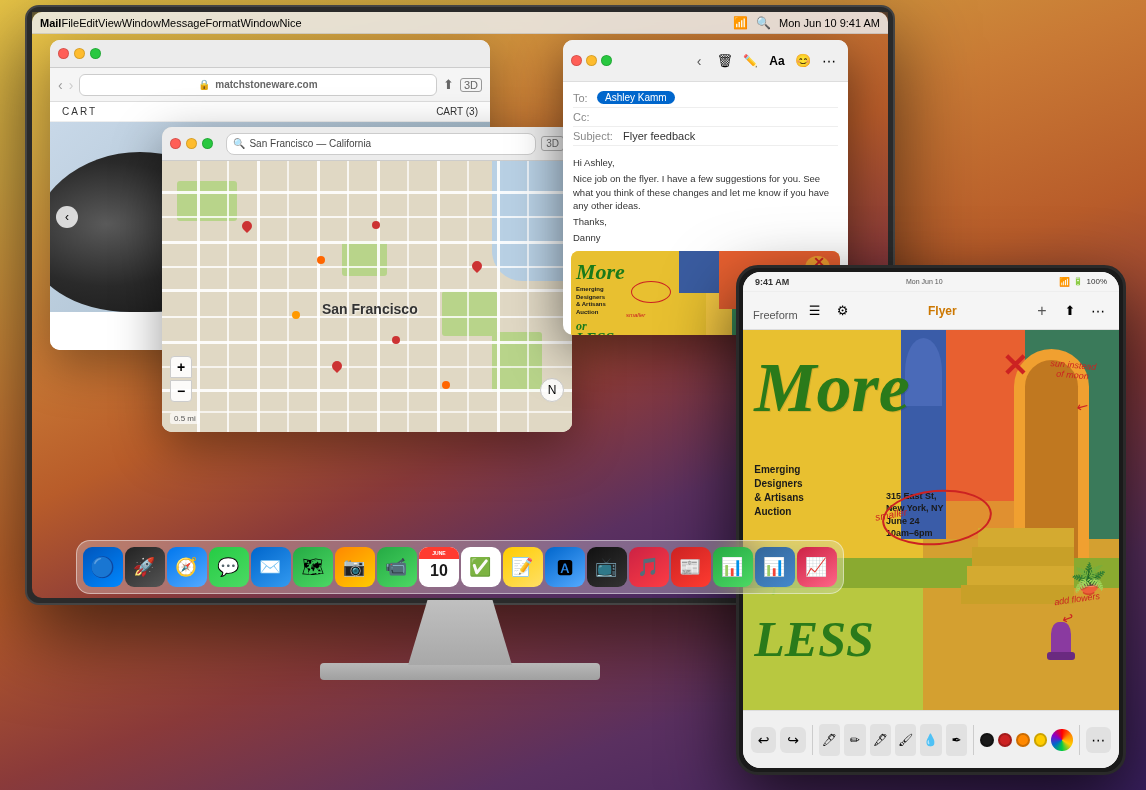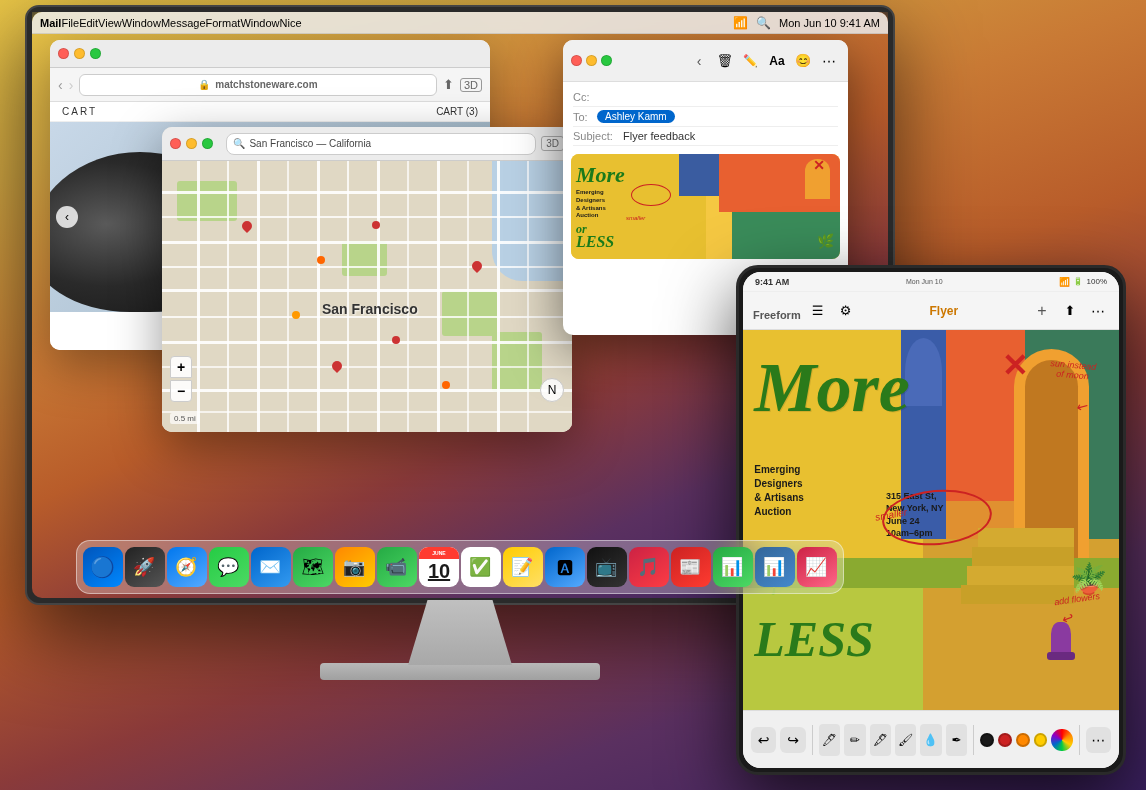--- a/index.html
+++ b/index.html
@@ -160,33 +160,39 @@
 
           <div style="width:22px;height:22px;display:flex;align-items:center;justify-content:center;font-size:14px;color:#555;cursor:pointer;">‹</div>
           <div style="width:22px;height:22px;display:flex;align-items:center;justify-content:center;font-size:13px;cursor:pointer;">🗑</div>
           <div style="width:22px;height:22px;display:flex;align-items:center;justify-content:center;font-size:12px;cursor:pointer;">✏️</div>
           <div style="width:22px;height:22px;display:flex;align-items:center;justify-content:center;font-size:12px;font-weight:bold;cursor:pointer;">Aa</div>
           <div style="width:22px;height:22px;display:flex;align-items:center;justify-content:center;font-size:13px;cursor:pointer;">😊</div>
           <div style="width:22px;height:22px;display:flex;align-items:center;justify-content:center;font-size:14px;cursor:pointer;">⋯</div>
         </div>
 
         <div style="padding:6px 10px;">
-          <div style="display:flex;align-items:center;border-bottom:1px solid #eee;padding:3px 0;">
-            <span style="font-size:11px;color:#888;width:18px;">Cc:</span>
-          </div>
           <div style="display:flex;align-items:center;border-bottom:1px solid #eee;padding:3px 0;gap:6px;">
             <span style="font-size:11px;color:#888;width:18px;">To:</span>
             <span style="background:#0066cc;color:#fff;padding:1px 8px;border-radius:10px;font-size:10px;">Ashley Kamm</span>
           </div>
+          <div style="display:flex;align-items:center;border-bottom:1px solid #eee;padding:3px 0;">
+            <span style="font-size:11px;color:#888;width:18px;">Cc:</span>
+          </div>
           <div style="display:flex;align-items:center;border-bottom:1px solid #eee;padding:3px 0;gap:4px;">
             <span style="font-size:11px;color:#888;width:46px;">Subject:</span>
             <span style="font-size:11px;color:#333;">Flyer feedback</span>
           </div>
         </div>
 
+        <div style="padding:4px 10px;font-size:9.5px;color:#333;line-height:1.4;">
+          <div style="margin-bottom:3px;">Hi Ashley,</div>
+          <div style="margin-bottom:3px;">Nice job on the flyer. I have a few suggestions for you. See what you think of these changes and let me know if you have any other ideas.</div>
+          <div style="margin-bottom:3px;">Thanks,</div>
+          <div>Danny</div>
+        </div>
 
         <div style="margin:2px 8px;border-radius:8px;overflow:hidden;height:105px;position:relative;">
 
           <div style="width:100%;height:100%;position:relative;overflow:hidden;">
 
             <div style="position:absolute;inset:0;background:#f5c842;"></div>
             <div style="position:absolute;left:0;top:0;width:50%;height:100%;background:#e8c030;"></div>
             <div style="position:absolute;right:0;top:0;width:45%;height:55%;background:#e86030;"></div>
             <div style="position:absolute;right:0;bottom:0;width:40%;height:45%;background:#3a8c5a;"></div>
             <div style="position:absolute;left:40%;top:0;width:15%;height:40%;background:#3a5ca0;"></div>
@@ -218,21 +224,21 @@
         <div style="width:40px;height:40px;border-radius:9px;background:linear-gradient(145deg,#0077ee,#55aaff);display:flex;align-items:center;justify-content:center;font-size:18px;cursor:pointer;">🧭</div>
         <div style="width:40px;height:40px;border-radius:9px;background:linear-gradient(145deg,#25cc44,#4cd964);display:flex;align-items:center;justify-content:center;font-size:18px;cursor:pointer;">💬</div>
         <div style="width:40px;height:40px;border-radius:9px;background:linear-gradient(145deg,#0066cc,#339af0);display:flex;align-items:center;justify-content:center;font-size:18px;cursor:pointer;">✉️</div>
         <div style="width:40px;height:40px;border-radius:9px;background:linear-gradient(145deg,#25aa44,#4cd964);display:flex;align-items:center;justify-content:center;font-size:18px;cursor:pointer;">🗺</div>
         <div style="width:40px;height:40px;border-radius:9px;background:linear-gradient(145deg,#ff8800,#ffcc00);display:flex;align-items:center;justify-content:center;font-size:18px;cursor:pointer;">📷</div>
         <div style="width:40px;height:40px;border-radius:9px;background:linear-gradient(145deg,#25aa44,#4cd964);display:flex;align-items:center;justify-content:center;font-size:18px;cursor:pointer;">📹</div>
         <div style="width:40px;height:40px;border-radius:9px;background:#fff;display:flex;align-items:center;justify-content:center;font-size:18px;cursor:pointer;overflow:hidden;position:relative;">
           <div style="position:absolute;top:0;left:0;right:0;height:12px;background:#ff3b30;display:flex;align-items:center;justify-content:center;">
             <span style="font-size:5px;color:#fff;font-weight:bold;">JUNE</span>
           </div>
-          <span style="font-size:20px;font-weight:bold;color:#1a1a1a;margin-top:8px;text-decoration:underline;">10</span>
+          <span style="font-size:16px;font-weight:bold;color:#1a1a1a;margin-top:8px;">10</span>
         </div>
         <div style="width:40px;height:40px;border-radius:9px;background:#fff;display:flex;align-items:center;justify-content:center;font-size:18px;cursor:pointer;">✅</div>
         <div style="width:40px;height:40px;border-radius:9px;background:linear-gradient(145deg,#ffcc00,#ffe066);display:flex;align-items:center;justify-content:center;font-size:18px;cursor:pointer;">📝</div>
         <div style="width:40px;height:40px;border-radius:9px;background:linear-gradient(145deg,#0066cc,#55aaff);display:flex;align-items:center;justify-content:center;font-size:18px;cursor:pointer;">🅰</div>
         <div style="width:40px;height:40px;border-radius:9px;background:linear-gradient(145deg,#111,#333);display:flex;align-items:center;justify-content:center;font-size:18px;cursor:pointer;">📺</div>
         <div style="width:40px;height:40px;border-radius:9px;background:linear-gradient(145deg,#cc2244,#fc3c44);display:flex;align-items:center;justify-content:center;font-size:18px;cursor:pointer;">🎵</div>
         <div style="width:40px;height:40px;border-radius:9px;background:linear-gradient(145deg,#cc2222,#ff3b30);display:flex;align-items:center;justify-content:center;font-size:18px;cursor:pointer;">📰</div>
         <div style="width:40px;height:40px;border-radius:9px;background:linear-gradient(145deg,#25aa44,#4cd964);display:flex;align-items:center;justify-content:center;font-size:18px;cursor:pointer;">📊</div>
         <div style="width:40px;height:40px;border-radius:9px;background:linear-gradient(145deg,#336699,#4488cc);display:flex;align-items:center;justify-content:center;font-size:18px;cursor:pointer;">📊</div>
         <div style="width:40px;height:40px;border-radius:9px;background:linear-gradient(145deg,#cc2244,#ff6688);display:flex;align-items:center;justify-content:center;font-size:18px;cursor:pointer;">📈</div>
@@ -256,21 +262,21 @@
           <span style="font-size:7px;color:#555;">Mon Jun 10</span>
         </div>
         <div style="display:flex;gap:3px;align-items:center;">
           <span style="font-size:9px;">📶</span>
           <span style="font-size:8px;color:#333;">🔋</span>
           <span style="font-size:8px;color:#333;">100%</span>
         </div>
       </div>
 
       <div style="position:absolute;top:20px;left:0;right:0;height:38px;background:#f5f5f5;display:flex;align-items:center;padding:0 10px;gap:6px;border-bottom:1px solid #ddd;z-index:15;">
-        <span style="font-size:11px;color:#555;font-weight:700;margin-top:8px;">Freeform</span>
+        <span style="font-size:11px;color:#555;font-weight:400;margin-top:8px;">Freeform</span>
         <div style="width:22px;height:22px;display:flex;align-items:center;justify-content:center;font-size:13px;cursor:pointer;">☰</div>
         <div style="width:22px;height:22px;display:flex;align-items:center;justify-content:center;font-size:13px;cursor:pointer;">⚙</div>
         <div style="flex:1;"></div>
         <span style="font-size:12px;font-weight:600;color:#cc7700;">Flyer</span>
         <div style="flex:1;"></div>
         <div style="width:22px;height:22px;display:flex;align-items:center;justify-content:center;font-size:16px;color:#555;cursor:pointer;">+</div>
         <div style="width:22px;height:22px;display:flex;align-items:center;justify-content:center;font-size:13px;cursor:pointer;">⬆</div>
         <div style="width:22px;height:22px;display:flex;align-items:center;justify-content:center;font-size:14px;cursor:pointer;">⋯</div>
       </div>
 

